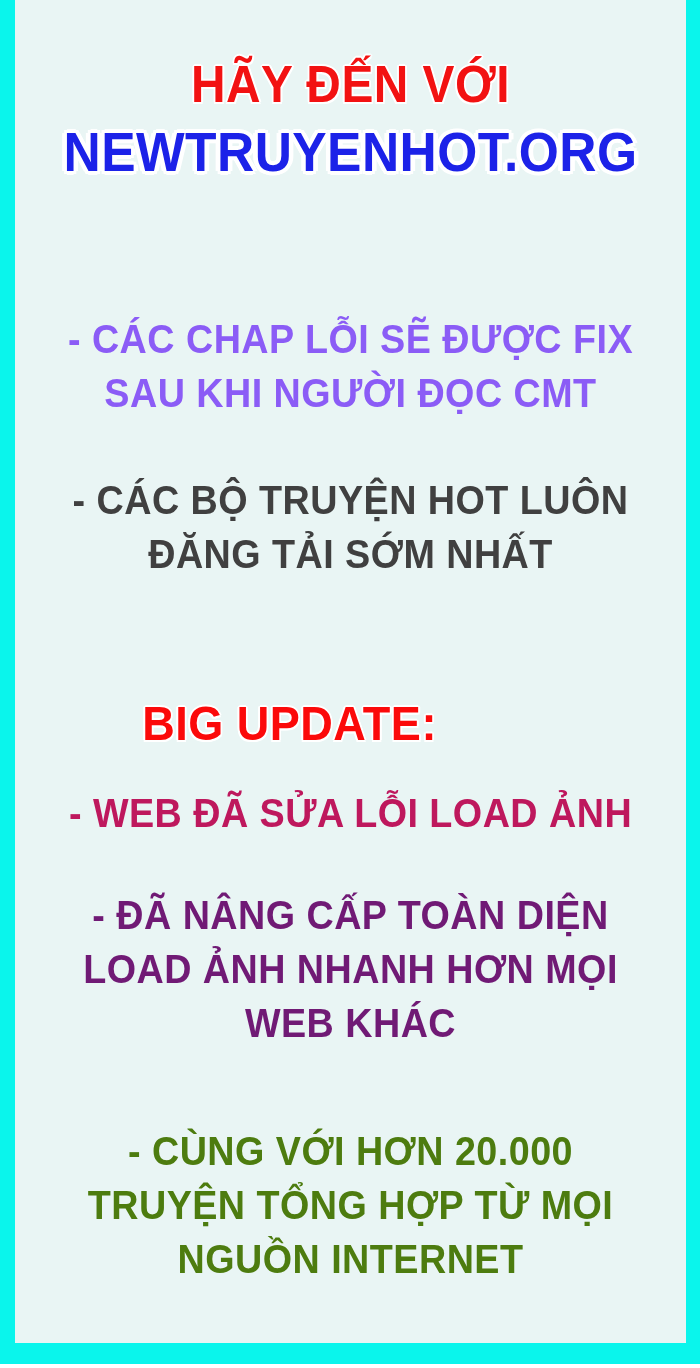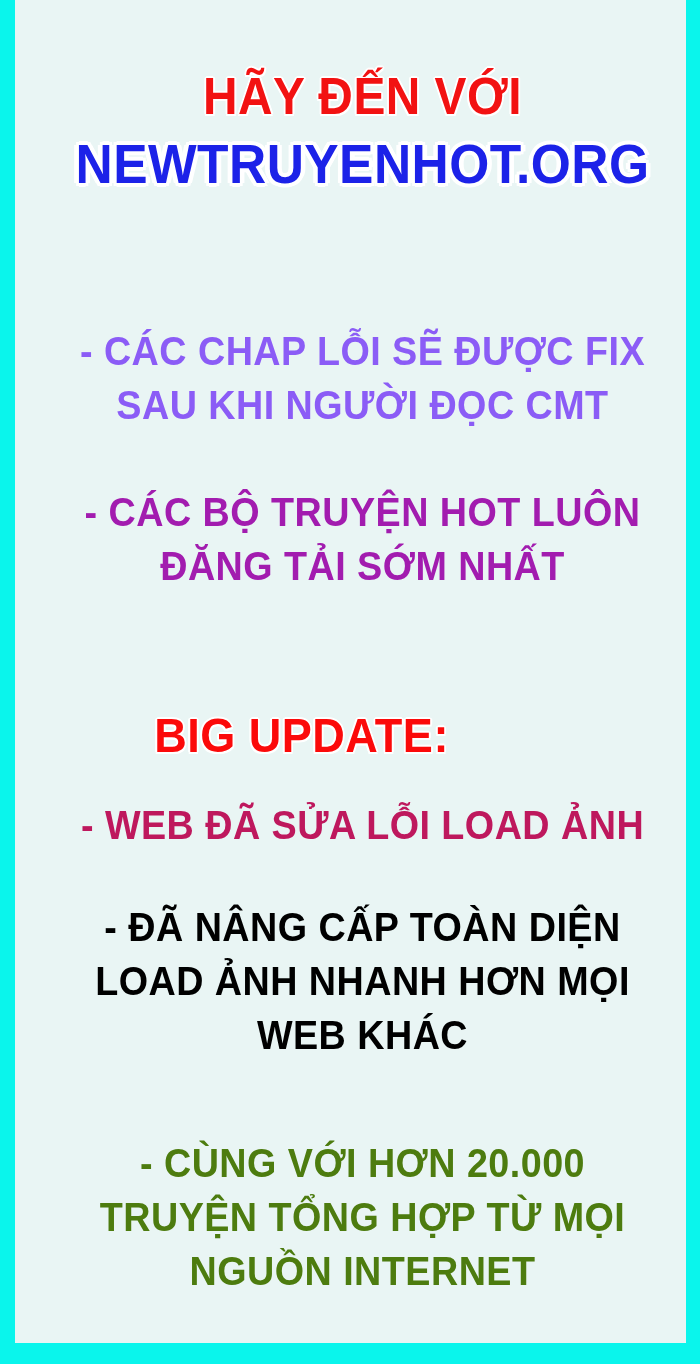--- a/index.html
+++ b/index.html
@@ -48,21 +48,21 @@
   .line {
     text-align: center;
     font-family: "Liberation Sans", sans-serif;
     font-weight: bold;
     letter-spacing: 0.5px;
     white-space: nowrap;
     transform: scaleX(0.92);
     transform-origin: center center;
   }
 
-  .block { margin: 12px; padding: 0; }
+  .block { margin: 0; padding: 0; }
 
   
   .halo-strong {
     text-shadow:
       -3px -3px 0 #fff,  3px -3px 0 #fff,
       -3px  3px 0 #fff,  3px  3px 0 #fff,
       -4px  0   0 #fff,  4px  0   0 #fff,
        0   -4px 0 #fff,  0    4px 0 #fff,
       -5px  0   0 #fff,  5px  0   0 #fff;
   }
@@ -76,30 +76,30 @@
   .halo-none { text-shadow: none; }
 
   
   #s-hero          { position: absolute; left: 0; top: 56px;  width: 671px; }
   #hero-line1      { font-size: 52px; line-height: 56px; color: #F21212; }
   #hero-line2      { font-size: 56px; line-height: 64px; color: #1C22E8; margin-top: 8px; }
 
   #s-note1         { position: absolute; left: 0; top: 312px; width: 671px; color: #8b5cf6; }
   #s-note1 .line   { font-size: 41px; line-height: 54px; }
 
-  #s-note2         { position: absolute; left: 0; top: 473px; width: 671px; color: #a21caf; }
+  #s-note2         { position: absolute; left: 0; top: 473px; width: 671px; color: #404040; }
   #s-note2 .line   { font-size: 41px; line-height: 54px; }
 
   #s-update-title  { position: absolute; left: 0; top: 695px; width: 549px; }
   #s-update-title .line { font-size: 49px; line-height: 56px; color: #FB0A0A; }
 
   #s-upd1          { position: absolute; left: 0; top: 786px; width: 671px; color: #be185d; }
   #s-upd1 .line    { font-size: 41px; line-height: 54px; }
 
-  #s-upd2          { position: absolute; left: 0; top: 888px; width: 671px; color: #000000; }
+  #s-upd2          { position: absolute; left: 0; top: 888px; width: 671px; color: #701a75; }
   #s-upd2 .line    { font-size: 41px; line-height: 54px; }
 
   #s-upd3          { position: absolute; left: 0; top: 1124px; width: 671px; color: #4d7c0f; }
   #s-upd3 .line    { font-size: 41px; line-height: 54px; }
 </style>
 </head>
 <body>
 
 <div id="poster">
 

